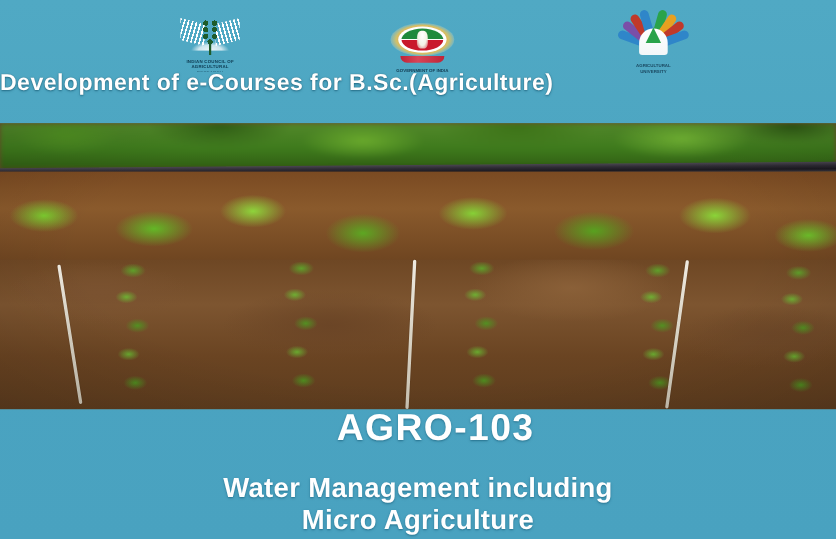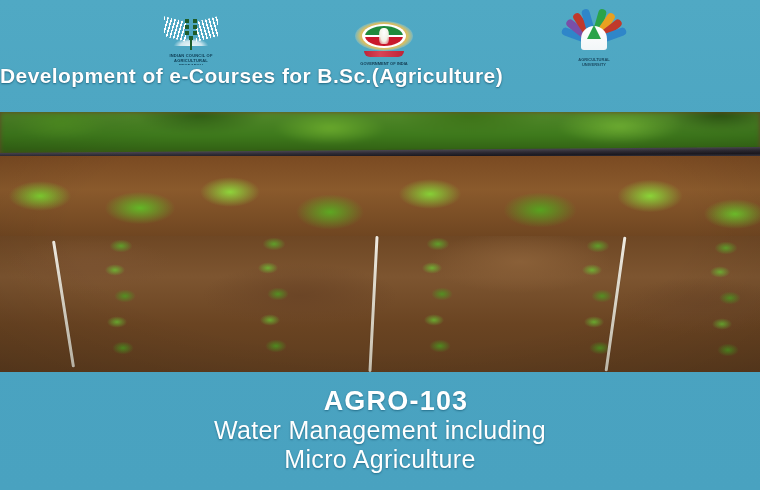--- a/index.html
+++ b/index.html
@@ -180,29 +180,30 @@
     background:radial-gradient(ellipse 560px 220px at 50% 45%, rgba(0,0,0,0) 55%, rgba(0,0,0,.14) 100%);
     pointer-events:none;
   }
 
   
   .footer{
     position:absolute;left:0;top:372px;width:760px;height:118px;
     text-align:center;
   }
   .course-code{
-    margin-top:14px;color:#ffffff;font-size:27px;font-weight:bold;
+    margin-top:2px;color:#ffffff;font-size:34px;font-weight:bold;
     letter-spacing:1.2px;line-height:30px;
     text-shadow:0 1px 2px rgba(0,62,88,.5);
     padding-left:32px;
   }
   .course-title{
-    color:#ffffff;font-size:25px;font-weight:normal;line-height:29px;
+    color:#ffffff;font-size:25px;font-weight:bold;line-height:29px;
     letter-spacing:.3px;
     text-shadow:0 1px 2px rgba(0,62,88,.5);
+    margin-top:26px;
   }
   .course-title span{display:block;}
 </style>
 </head>
 <body>
 
 <div class="page">
 
   <div class="header">
 

